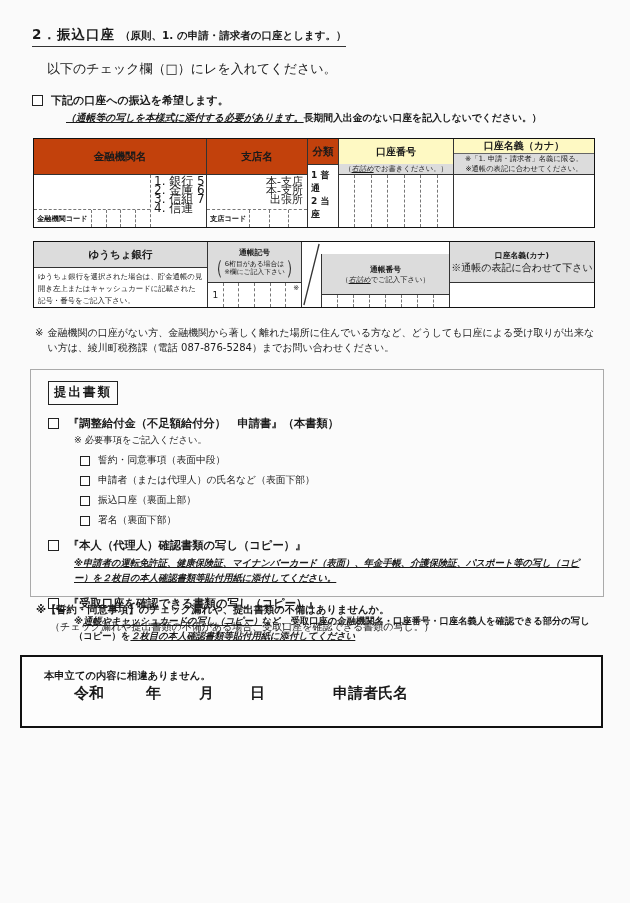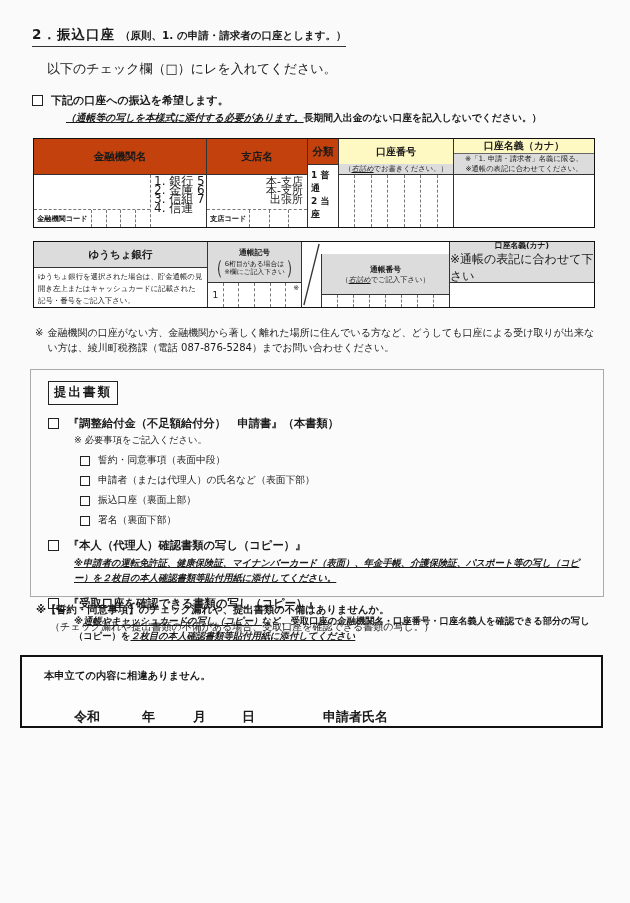--- a/index.html
+++ b/index.html
@@ -62,21 +62,21 @@
   .paren-lines { font-size:6.8px; line-height:8px; text-align:center; }
   .ydesc { font-size:7.4px; line-height:12px; padding:3px 4px 0 4px; text-align:left; }
   .sym-cells { flex:1; display:flex; }
   .sym-cells div { flex:1; position:relative; }
   .sym-cells div + div { border-left:1px dashed #777; }
   .sym-first { font-size:9px; display:flex; align-items:center; justify-content:center; }
   .rem-mark { position:absolute; top:1px; right:2px; font-size:7px; }
   .diag-col { position:relative; background:#fff; }
   .diag-col svg { position:absolute; inset:0; width:100%; height:100%; }
   .t2 .note8 { font-size:7.3px; }
-  .t2 .name-note { font-size:12px; }
+  .t2 .name-note { font-size:10px;font-family:Liberation Serif, serif; }
 
   
   .contact { margin:17px 0 0 5px; font-size:10px; line-height:15px; display:flex; }
   .contact .mark { margin-right:4px; }
   .contact .txt { width:555px; }
 
   
   .docbox { margin:14px 0 0 0; width:574px; border:1px solid #aaa; background:#fbfbfb; padding:11px 0 0 17px; height:228px; }
   .doc-heading { display:inline-block; border:1.6px solid #222; padding:2px 5px 3px 5px; font-size:12.5px; font-weight:bold; letter-spacing:2px; background:#fbfbfb; }
   .doc-item { margin-top:11px; }
@@ -85,21 +85,21 @@
   .doc-sub { margin:7px 0 0 32px; display:flex; align-items:center; gap:8px; font-size:9.8px; }
   .doc-long { margin:2px 0 0 26px; font-size:9.3px; font-weight:bold; line-height:15px; width:520px; }
 
   
   .pledge1 { margin:6px 0 0 6px; font-size:10.3px; font-weight:bold; }
   .pledge2 { margin:3px 0 0 20px; font-size:10px; }
 
   
   .decl { position:absolute; left:20px; top:655px; width:583px; height:73px; border:2px solid #111; background:#fdfdfd; padding:12px 0 0 22px; }
   .decl-statement { font-size:10.3px; font-weight:bold; }
-  .decl-date { margin-top:25px; font-size:13px; font-weight:bold; display:flex; }
+  .decl-date { margin-top:1px; font-size:15px; font-weight:bold; display:flex; }
   .decl-date .era { margin-left:30px; }
   .decl-date .y { margin-left:42px; }
   .decl-date .m { margin-left:38px; }
   .decl-date .d { margin-left:36px; }
   .decl-date .ap { margin-left:68px; }
 </style>
 </head>
 <body>
 
 <div class="content">

